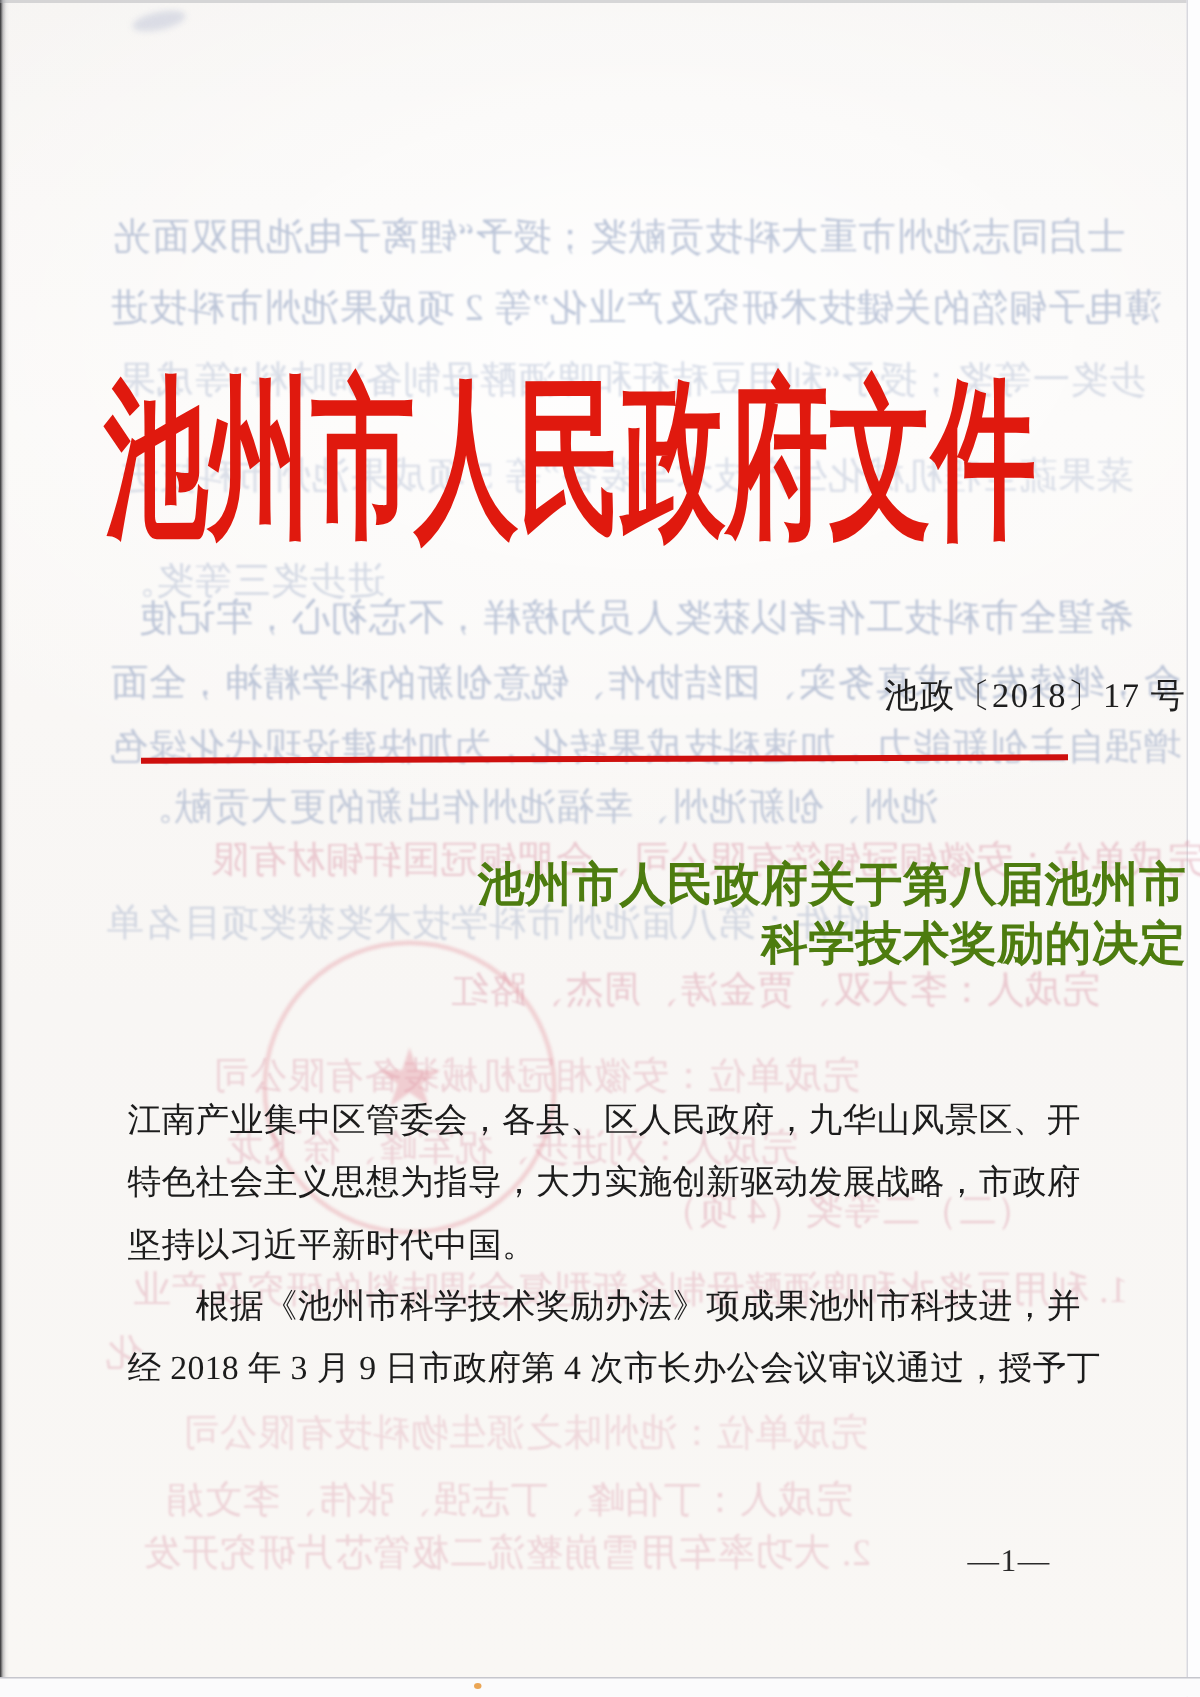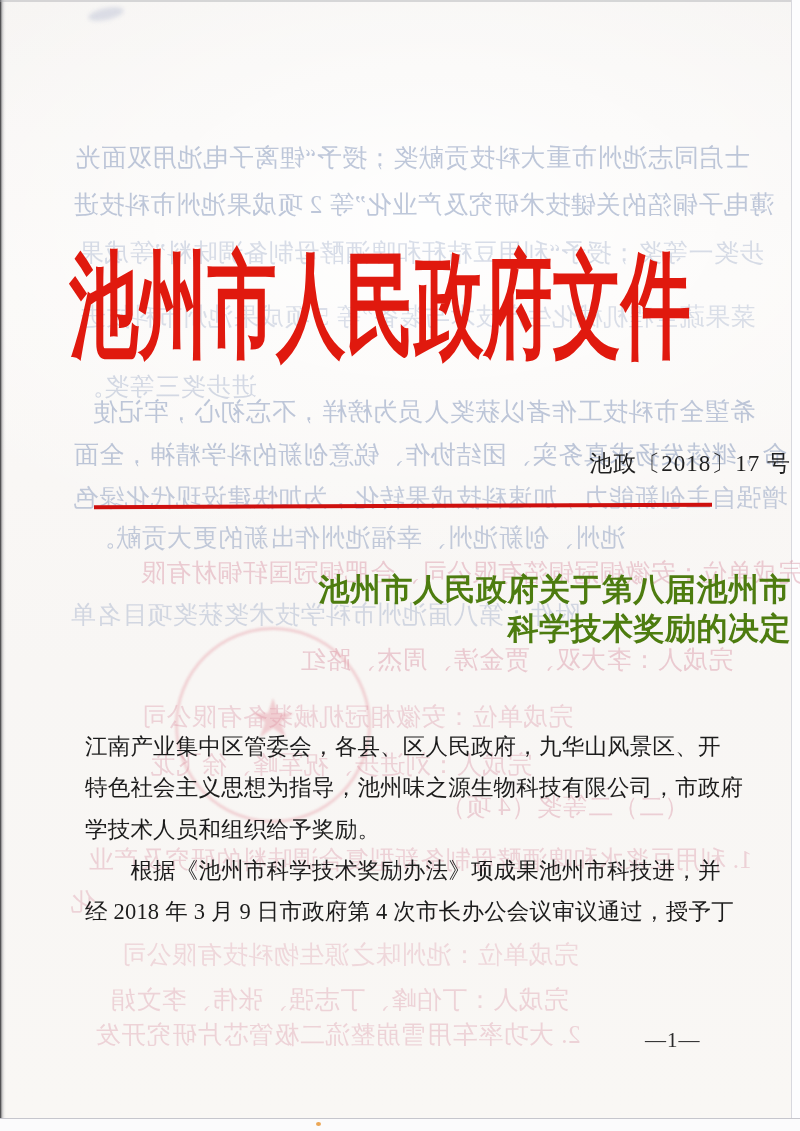--- a/index.html
+++ b/index.html
@@ -111,22 +111,22 @@
 <div id="content">
   <div class="header-title">池州市人民政府文件</div>
   <div class="doc-number">池政〔2018〕17 号</div>
   <div class="red-line"></div>
   <div class="doc-title">
     <div>池州市人民政府关于第八届池州市</div>
     <div>科学技术奖励的决定</div>
   </div>
   <div id="body-text">
       <div class="body-line">江南产业集中区管委会，各县、区人民政府，九华山风景区、开</div>
-      <div class="body-line">特色社会主义思想为指导，池州味之源生物科技有限公司，市政府</div>
-      <div class="body-line">学技术人员和组织给予奖励。</div>
+      <div class="body-line">特色社会主义思想为指导，大力实施创新驱动发展战略，市政府</div>
+      <div class="body-line">坚持以习近平新时代中国。</div>
       <div class="body-line">　　根据《池州市科学技术奖励办法》项成果池州市科技进，并</div>
       <div class="body-line">经 2018 年 3 月 9 日市政府第 4 次市长办公会议审议通过，授予丁</div>
     </div>
   <div class="page-number">—1—</div>
 </div>
 
 <div class="edge-left"></div>
 <div class="edge-top"></div>
 <div class="edge-right"></div>
 <div class="edge-bottom"></div>

